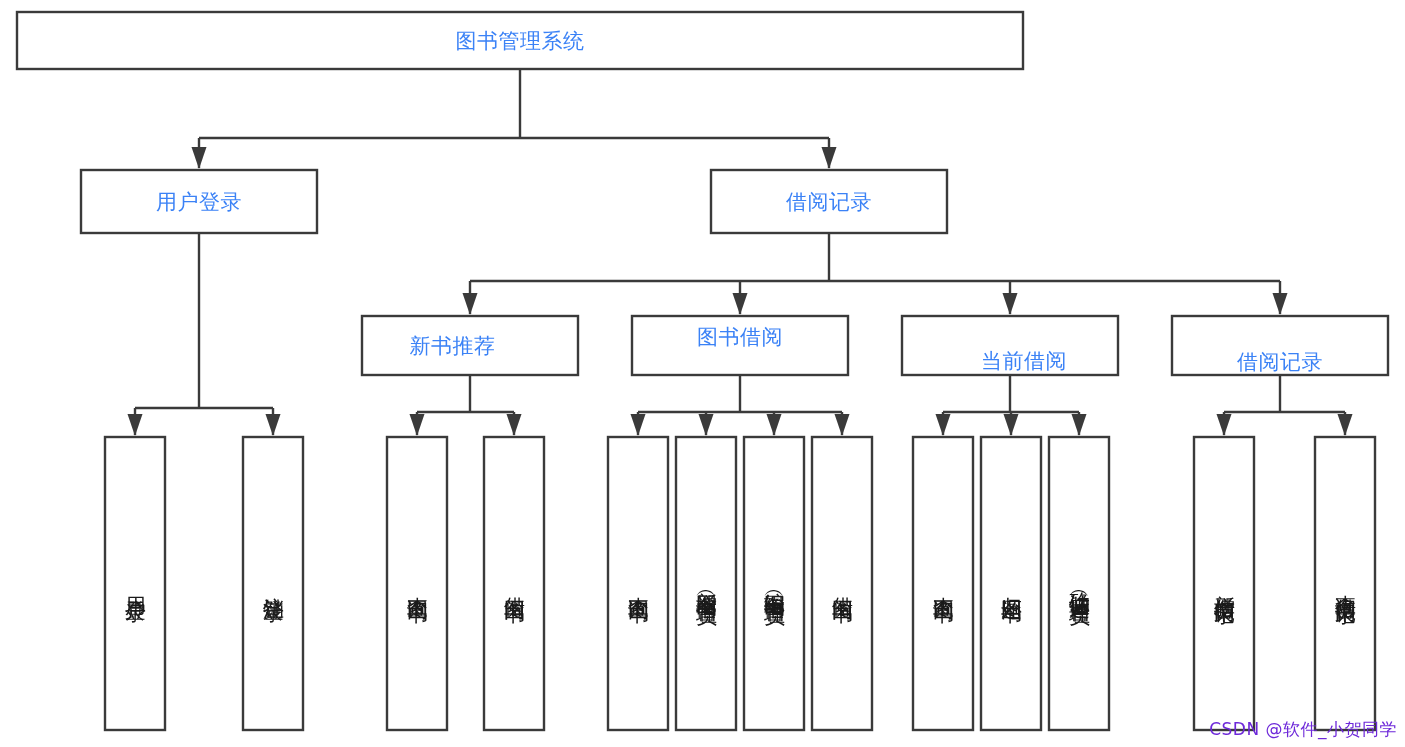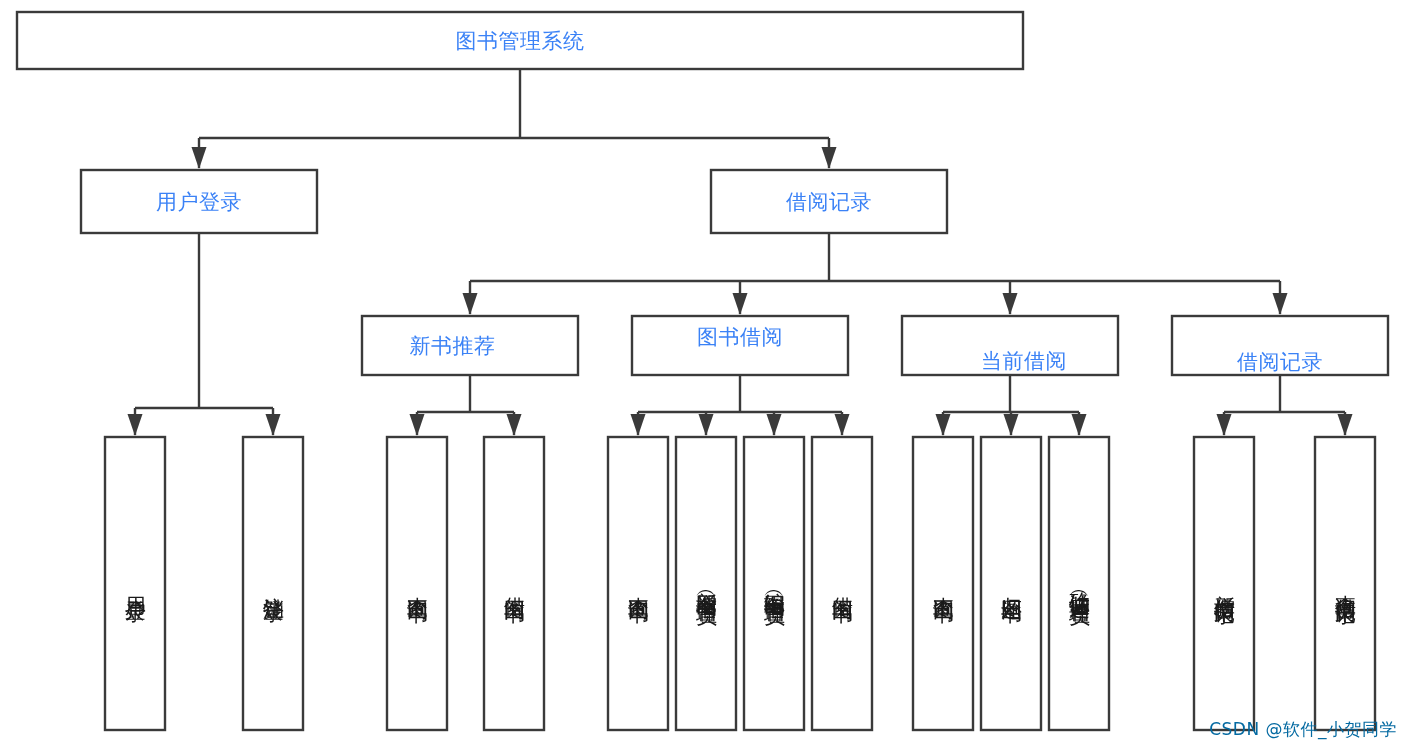--- a/index.html
+++ b/index.html
@@ -64,21 +64,21 @@
     text-orientation: upright;
     line-height: 1.18;
     letter-spacing: 2px;
     white-space: nowrap;
     pointer-events: none;
   }
   .watermark {
     position: absolute;
     right: 8px;
     bottom: 6px;
-    color: #0369a1;
+    color: #6d28d9;
     font-size: 17px;
     letter-spacing: 0.5px;
     white-space: nowrap;
     pointer-events: none;
   }
 </style>
 </head>
 <body>
 
 <div id="diagram-root">

